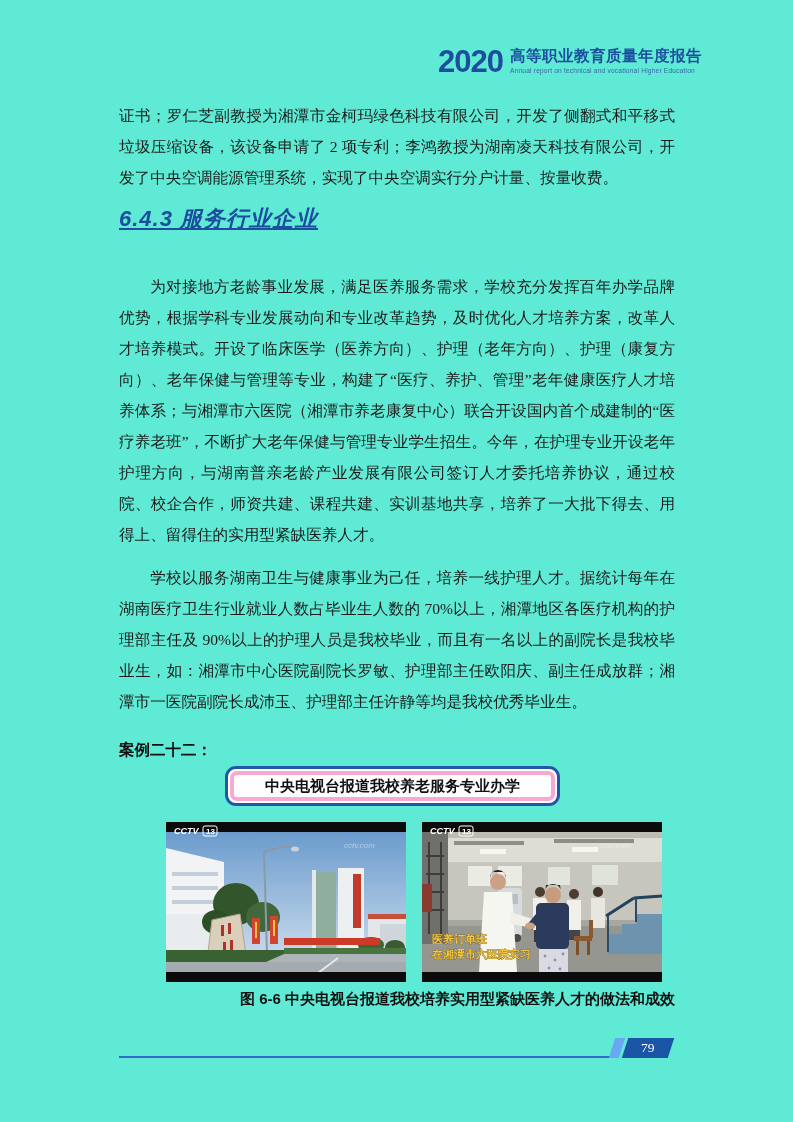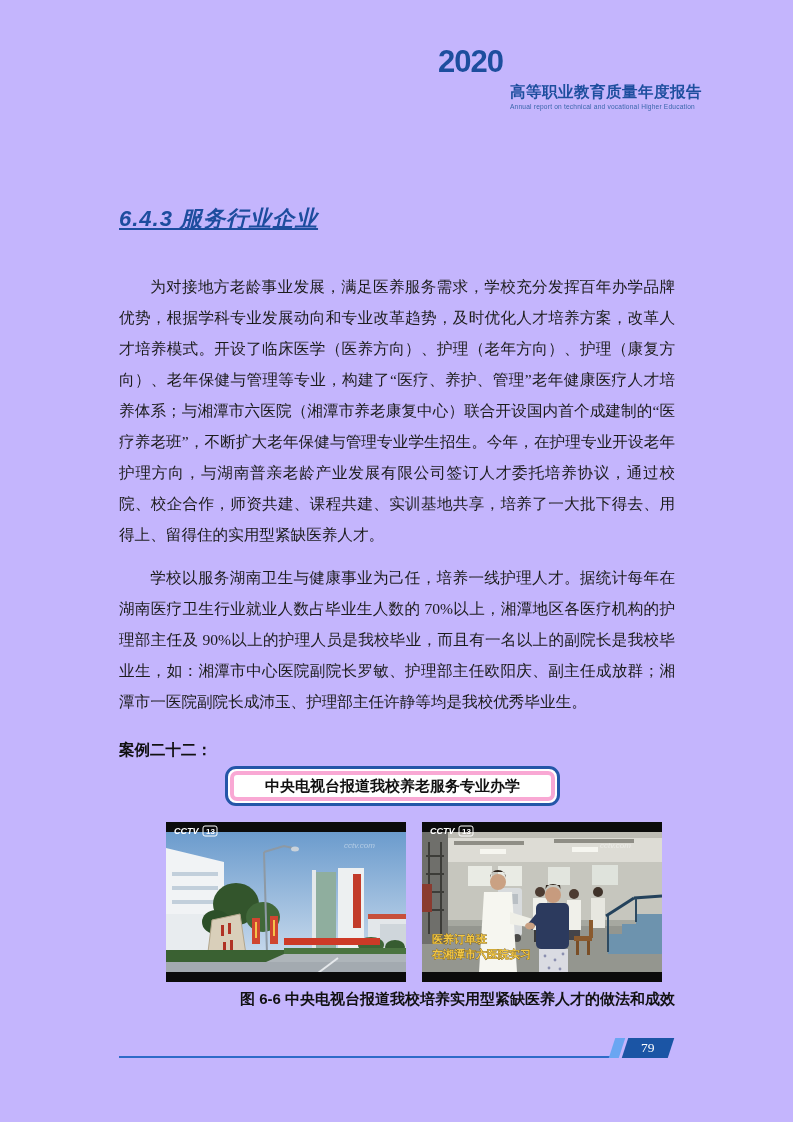--- a/index.html
+++ b/index.html
@@ -1,31 +1,31 @@
 <!DOCTYPE html>
 <html><head>
 <meta charset="utf-8">
 <style>
   html,body { margin:0; padding:0; background:#e8e8e8; }
   .page {
     position:relative; width:793px; height:1122px; margin:0 auto;
-    background:#c4b5fd; overflow:hidden;
+    background:#5eead4; overflow:hidden;
     font-family:"Liberation Serif", serif; color:#1c1c1c;
   }
 
   
   .report-header { position:absolute; left:438px; top:46px; display:flex; align-items:flex-start; gap:7px; }
   .header-year {
     font-family:"Liberation Sans", sans-serif; font-weight:bold;
     font-size:31px; line-height:31px; color:#1d4e9e; letter-spacing:-1px;
   }
   .header-titles { padding-top:1px; }
   .header-title-cn {
     font-family:"Liberation Sans", sans-serif; font-weight:bold;
-    font-size:15.5px; line-height:18px; color:#1d4e9e; letter-spacing:0.5px;margin-top:36px;
+    font-size:15.5px; line-height:18px; color:#1d4e9e; letter-spacing:0.5px;
   }
   .header-title-en {
     font-family:"Liberation Sans", sans-serif; font-size:6.6px;
     color:#3a66ab; margin-top:2px; letter-spacing:0.2px;
   }
 
   
   .bodytext {
     position:absolute; left:119px; width:556px;
     font-size:15.6px; line-height:31px; text-align:justify;
@@ -96,20 +96,21 @@
 <div class="page">
 
   <div class="report-header">
     <div class="header-year">2020</div>
     <div class="header-titles">
       <div class="header-title-cn">高等职业教育质量年度报告</div>
       <div class="header-title-en">Annual report on technical and vocational Higher Education</div>
     </div>
   </div>
 
+  <div class="bodytext para-continued">证书；罗仁芝副教授为湘潭市金柯玛绿色科技有限公司，开发了侧翻式和平移式垃圾压缩设备，该设备申请了 2 项专利；李鸿教授为湖南凌天科技有限公司，开发了中央空调能源管理系统，实现了中央空调实行分户计量、按量收费。</div>
 
   <div class="section-heading">6.4.3 服务行业企业</div>
 
   <div class="bodytext para-service-1 indent">为对接地方老龄事业发展，满足医养服务需求，学校充分发挥百年办学品牌优势，根据学科专业发展动向和专业改革趋势，及时优化人才培养方案，改革人才培养模式。开设了临床医学（医养方向）、护理（老年方向）、护理（康复方向）、老年保健与管理等专业，构建了“医疗、养护、管理”老年健康医疗人才培养体系；与湘潭市六医院（湘潭市养老康复中心）联合开设国内首个成建制的“医疗养老班”，不断扩大老年保健与管理专业学生招生。今年，在护理专业开设老年护理方向，与湖南普亲老龄产业发展有限公司签订人才委托培养协议，通过校院、校企合作，师资共建、课程共建、实训基地共享，培养了一大批下得去、用得上、留得住的实用型紧缺医养人才。</div>
 
   <div class="bodytext para-service-2 indent">学校以服务湖南卫生与健康事业为己任，培养一线护理人才。据统计每年在湖南医疗卫生行业就业人数占毕业生人数的 70%以上，湘潭地区各医疗机构的护理部主任及 90%以上的护理人员是我校毕业，而且有一名以上的副院长是我校毕业生，如：湘潭市中心医院副院长罗敏、护理部主任欧阳庆、副主任成放群；湘潭市一医院副院长成沛玉、护理部主任许静等均是我校优秀毕业生。</div>
 
   <div class="case-label">案例二十二：</div>
 
   <div class="case-box">

